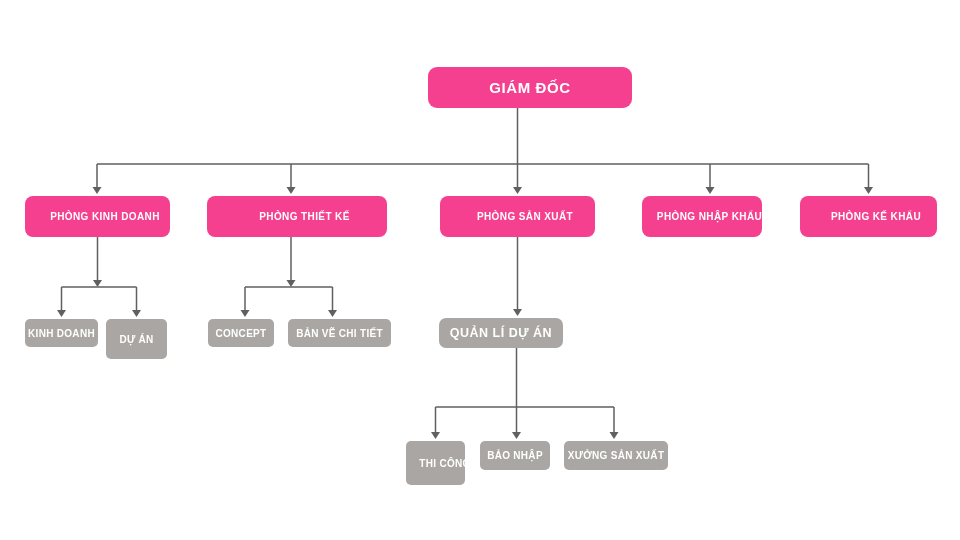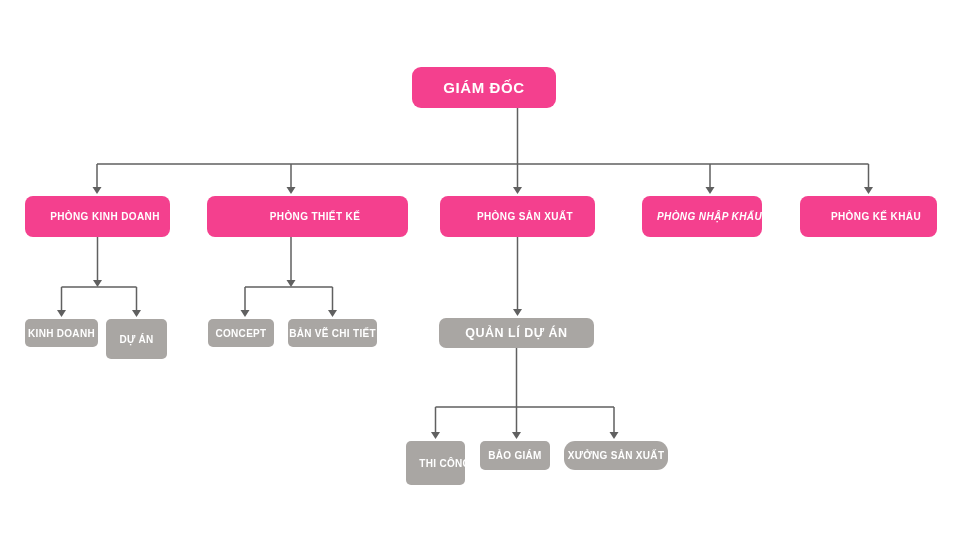--- a/index.html
+++ b/index.html
@@ -70,31 +70,31 @@
 
     <path class="cline" d="M517.5 237 V309"></path>
     <polygon class="carrow" points="513,309 522,309 517.5,316"></polygon>
 
     <path class="cline" d="M516.5 348 V432 M435.5 407 H614 M435.5 407 V432 M614 407 V432"></path>
     <polygon class="carrow" points="512,432 521,432 516.5,439"></polygon>
     <polygon class="carrow" points="431,432 440,432 435.5,439"></polygon>
     <polygon class="carrow" points="609.5,432 618.5,432 614,439"></polygon>
   </svg>
 
-  <div class="node pink lvl-root" style="left:412px; top:67px; width:144px; height:41px;">GIÁM ĐỐC</div>
+  <div class="node pink lvl-root" style="left:428px; top:67px; width:204px; height:41px;">GIÁM ĐỐC</div>
 
   <div class="node pink lvl-dept" style="left:25px; top:196px; width:145px; height:41px;">PHÒNG KINH DOANH</div>
-  <div class="node pink lvl-dept" style="left:207px; top:196px; width:201px; height:41px;">PHÒNG THIẾT KẾ</div>
+  <div class="node pink lvl-dept" style="left:207px; top:196px; width:180px; height:41px;">PHÒNG THIẾT KẾ</div>
   <div class="node pink lvl-dept" style="left:440px; top:196px; width:155px; height:41px;">PHÒNG SẢN XUẤT</div>
-  <div class="node pink lvl-dept" style="left:642px; top:196px; width:120px; height:41px;font-style:italic;">PHÒNG NHẬP KHẨU</div>
+  <div class="node pink lvl-dept" style="left:642px; top:196px; width:120px; height:41px;">PHÒNG NHẬP KHẨU</div>
   <div class="node pink lvl-dept" style="left:800px; top:196px; width:137px; height:41px;">PHÒNG KẾ KHẨU</div>
 
   <div class="node gray lvl-sml" style="left:25px; top:319px; width:73px; height:28px;">KINH DOANH</div>
   <div class="node gray lvl-sml" style="left:106px; top:319px; width:61px; height:40px;">DỰ ÁN</div>
   <div class="node gray lvl-sml" style="left:208px; top:319px; width:66px; height:28px;">CONCEPT</div>
-  <div class="node gray lvl-sml" style="left:288px; top:319px; width:89px; height:28px;">BẢN VẼ CHI TIẾT</div>
-  <div class="node gray lvl-mid" style="left:439px; top:318px; width:155px; height:30px;">QUẢN LÍ DỰ ÁN</div>
+  <div class="node gray lvl-sml" style="left:288px; top:319px; width:103px; height:28px;">BẢN VẼ CHI TIẾT</div>
+  <div class="node gray lvl-mid" style="left:439px; top:318px; width:124px; height:30px;">QUẢN LÍ DỰ ÁN</div>
 
   <div class="node gray lvl-sml" style="left:406px; top:441px; width:59px; height:44px;padding-left:19px;">THI CÔNG</div>
-  <div class="node gray lvl-sml" style="left:480px; top:441px; width:70px; height:29px;">BẢO GIÁM</div>
-  <div class="node gray lvl-sml" style="left:564px; top:441px; width:104px; height:29px;border-radius:11px;">XƯỞNG SẢN XUẤT</div>
+  <div class="node gray lvl-sml" style="left:480px; top:441px; width:70px; height:29px;">BẢO NHẬP</div>
+  <div class="node gray lvl-sml" style="left:564px; top:441px; width:104px; height:29px;">XƯỞNG SẢN XUẤT</div>
 
 </div>
 
 </body></html>

